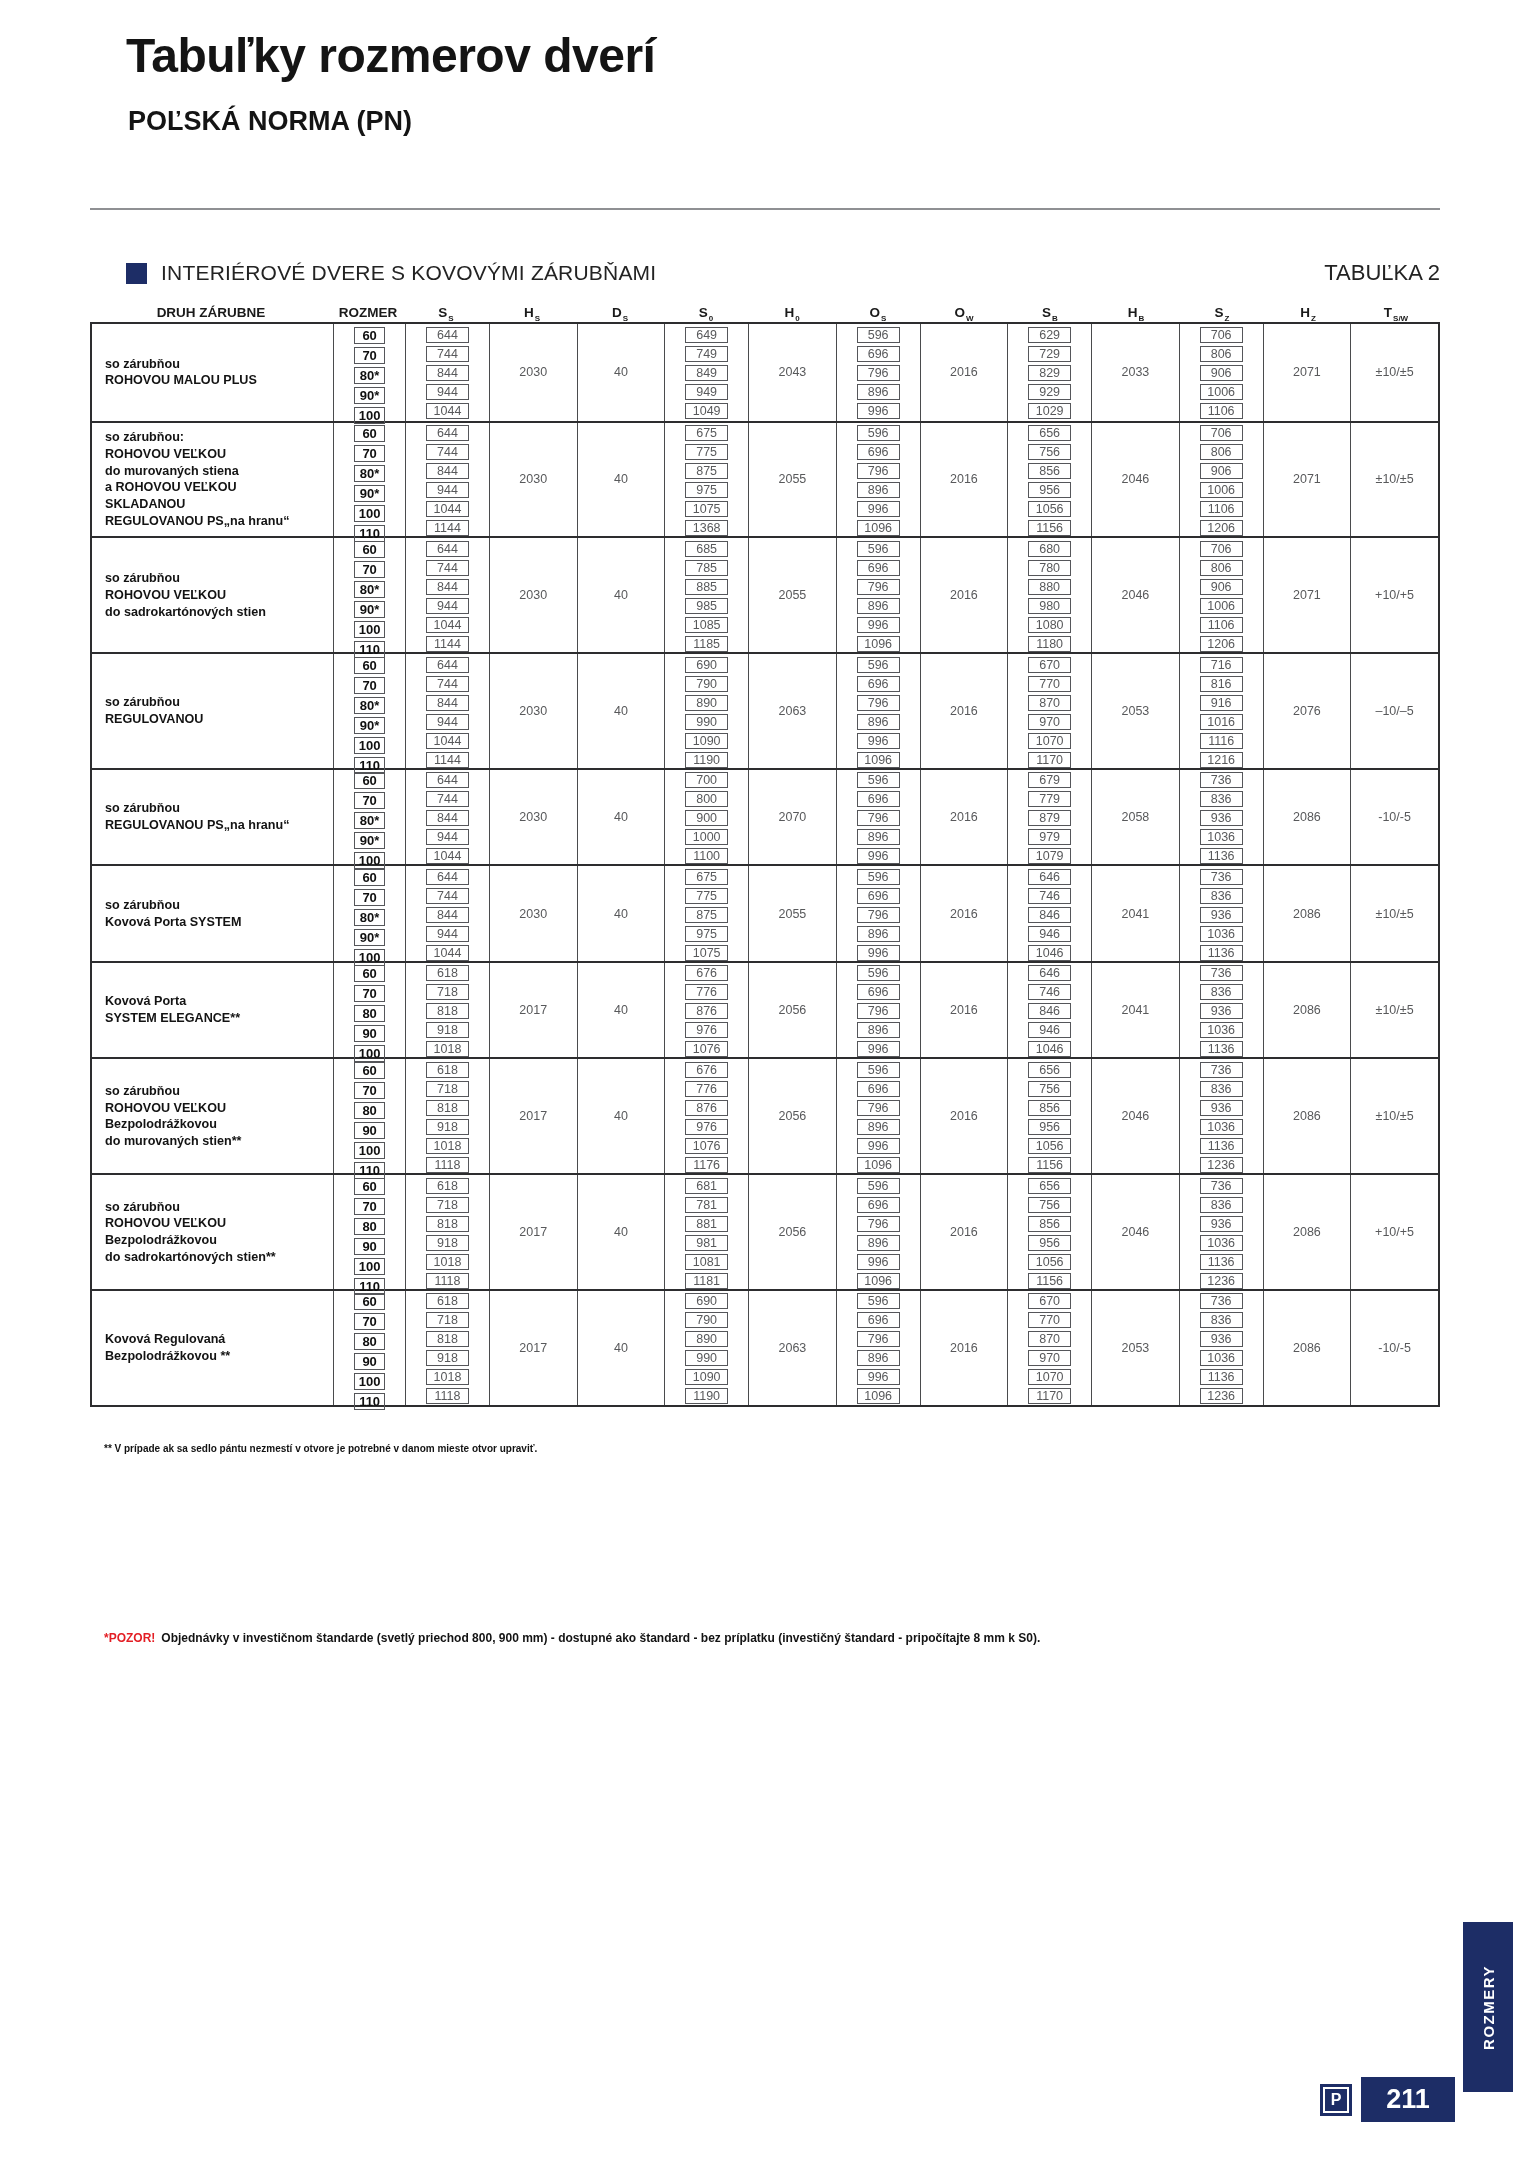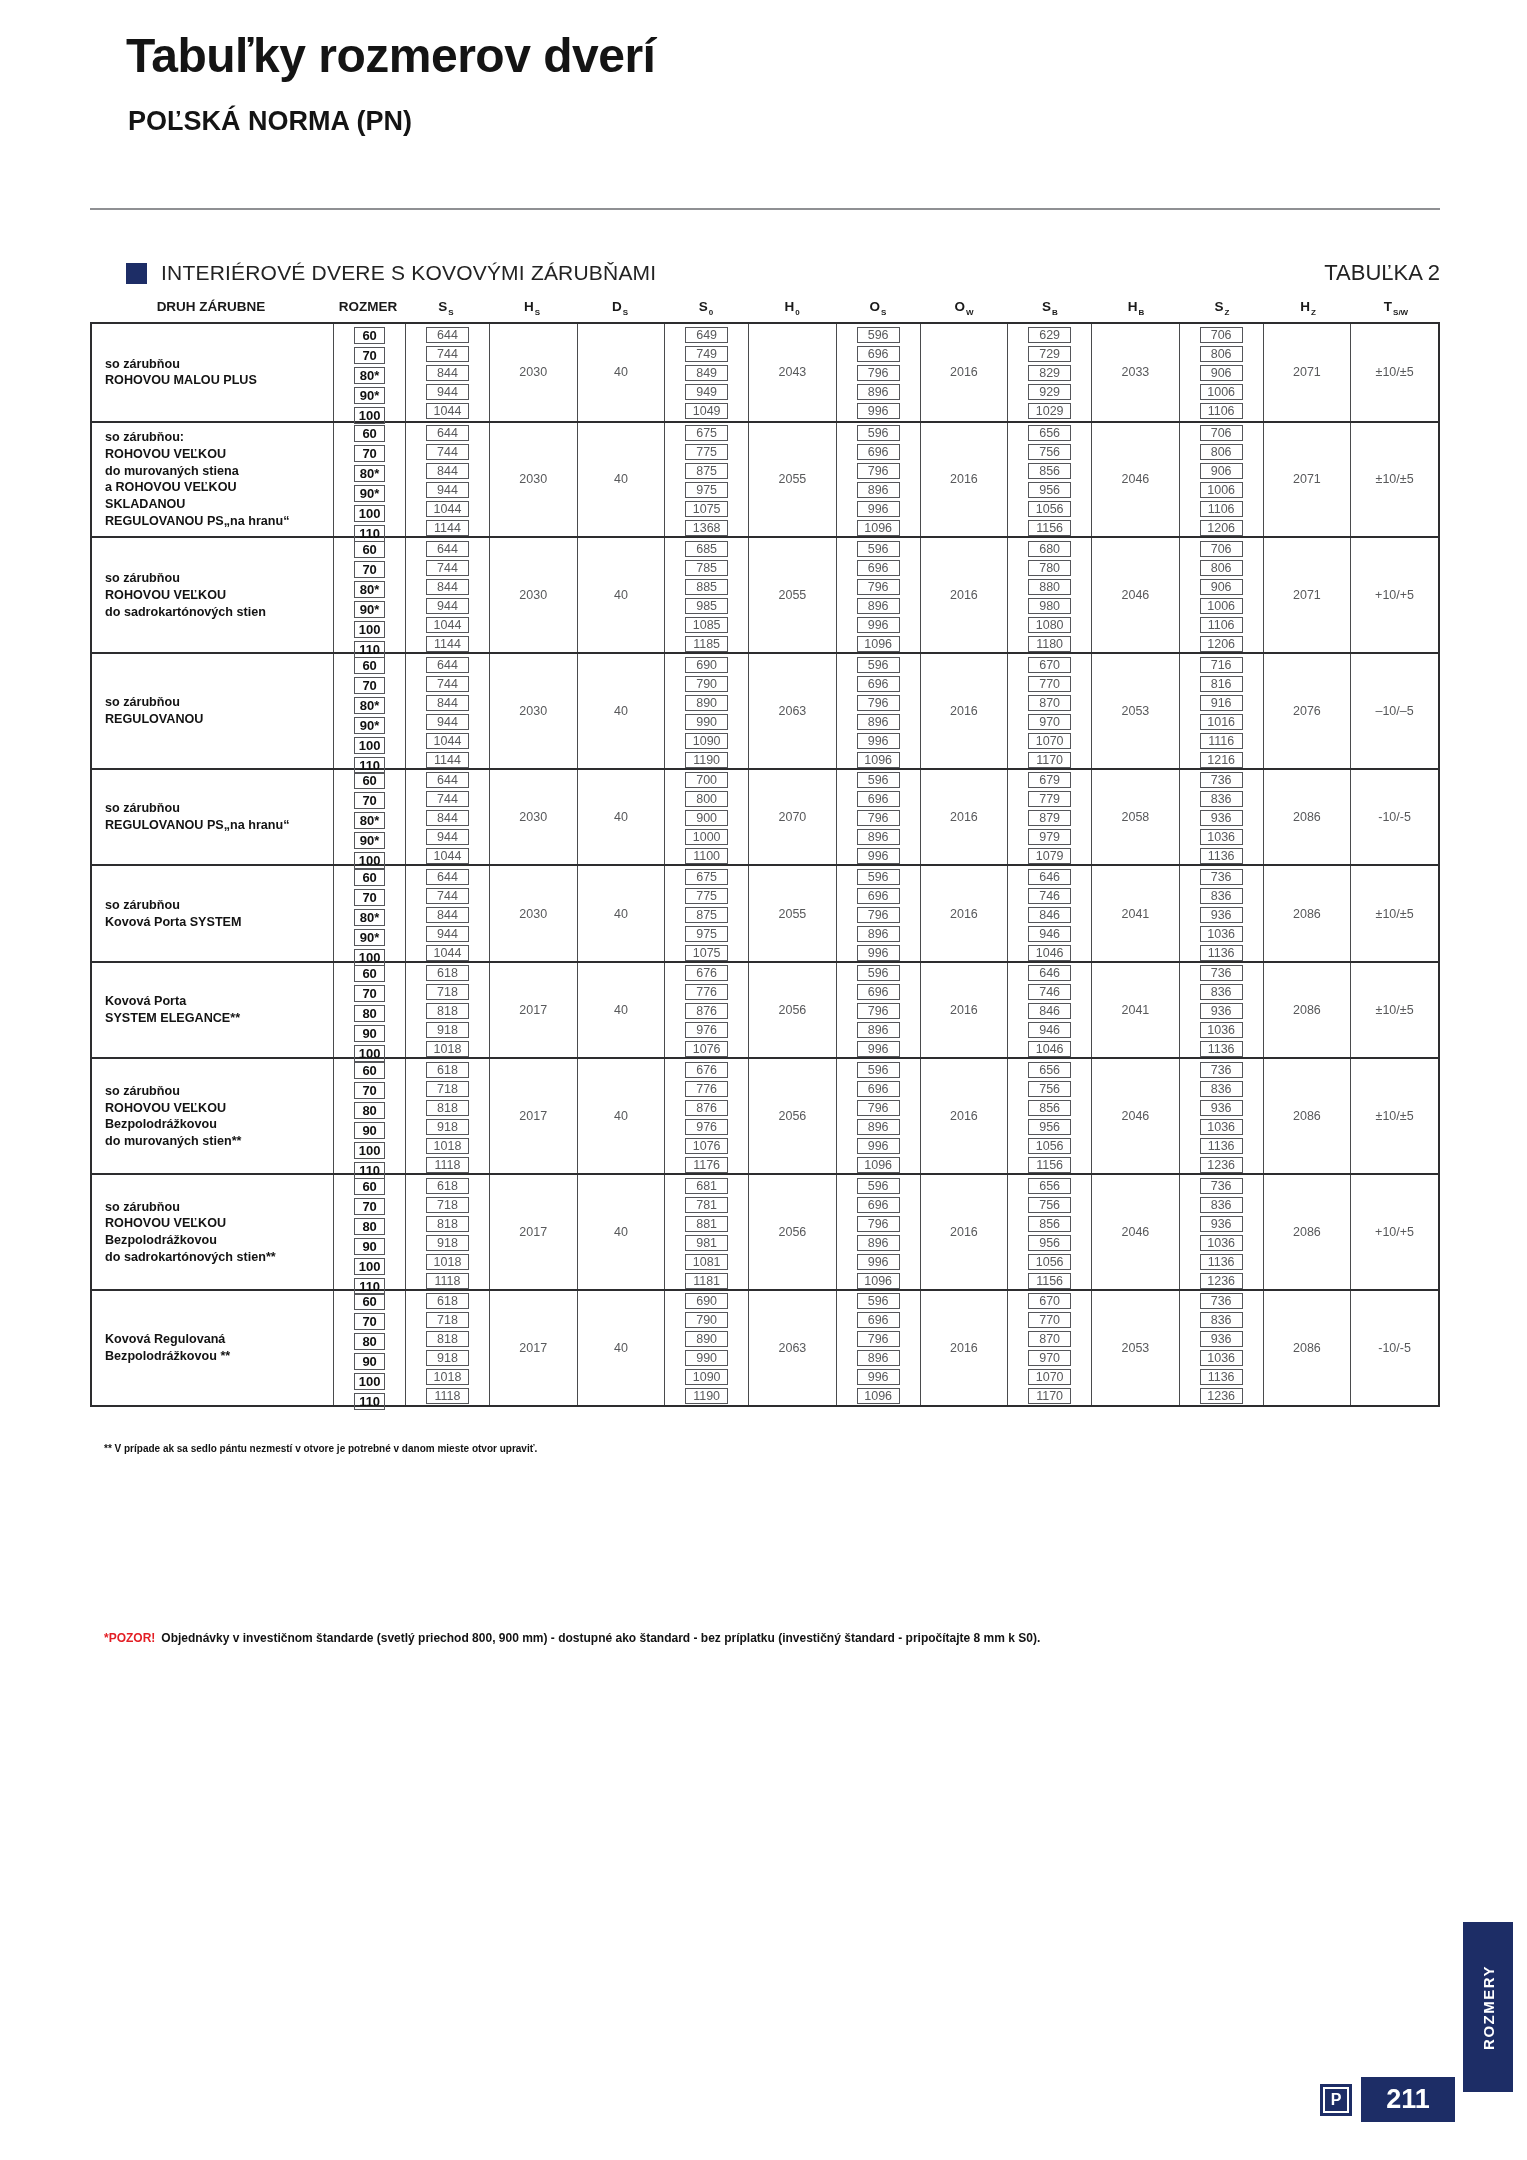--- a/index.html
+++ b/index.html
@@ -16,21 +16,21 @@
   .section-square{width:21px;height:21px;margin-right:14px}
   .section-title{font-size:21px;color:#232323;letter-spacing:0.2px}
   .table-label{margin-left:auto;font-size:22px;color:#232323}
 
   
   .col-label{width:242px}
   .col-rozmer{width:72px}
   .col-box{width:84px}
   .col-merge{width:88px}
 
-  .thead{position:absolute;left:90px;top:286px;width:1350px;height:32px;display:flex;align-items:flex-end;padding-bottom:4px}
+  .thead{position:absolute;left:90px;top:292px;width:1350px;height:32px;display:flex;align-items:flex-end;padding-bottom:4px}
   .th{display:flex;justify-content:center;align-items:baseline;font-weight:bold;color:#1a1a1a;font-size:13.5px}
   .ths{font-size:8px;position:relative;top:4px;margin-left:1px}
 
   .dim-table{position:absolute;left:90px;top:322px;width:1350px;border:2.5px solid #2d2d2f;background:#fff}
   .group{display:flex}
   .group + .group{border-top:2px solid #2d2d2f}
   .cell + .cell{border-left:1px solid #4a4b4d}
   .label-cell{display:flex;flex-direction:column;justify-content:center;padding-left:13px;font-weight:bold;font-size:12.6px;line-height:1.33;color:#131313}
   .boxes{display:flex;flex-direction:column;padding:1px 16px}
   .box{flex:1;margin:1.5px 4px;border:1.5px solid #55565a;display:flex;align-items:center;justify-content:center;font-size:12.5px;color:#58595b}

